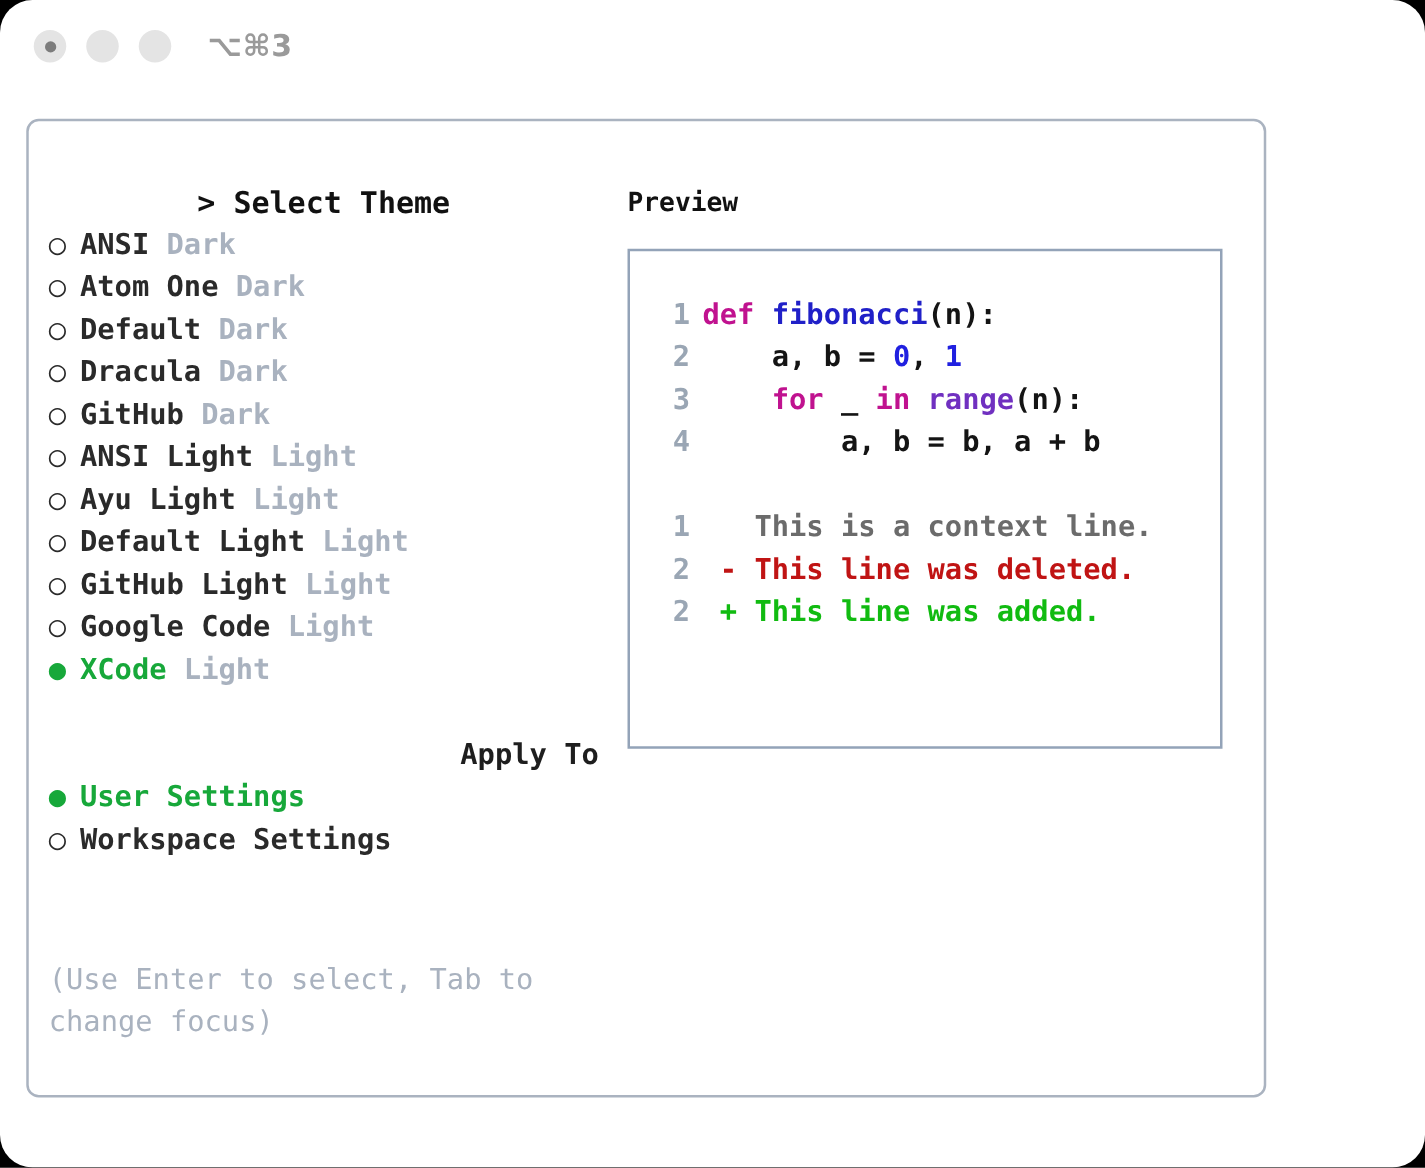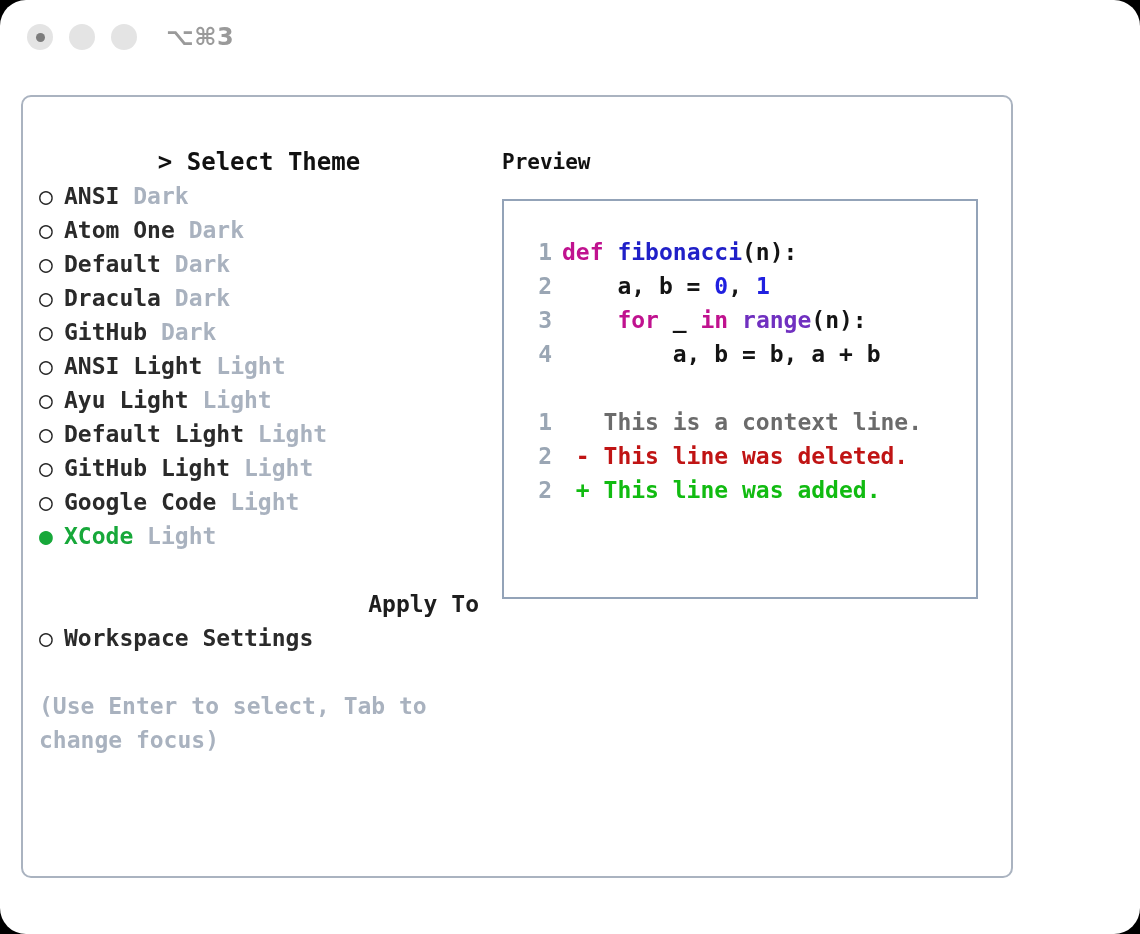--- a/index.html
+++ b/index.html
@@ -146,21 +146,22 @@
   .apply-row.selected .label { color: #17a83a; }
 
   .spacer-line { height: 34px; }
 
   #hint {
     font-size: 23px;
     line-height: 34px;
     color: #a9b2bf;
     width: 400px;
     white-space: pre-wrap;
-    font-weight: bold;
+    font-weight: normal;
+    margin-top: 44px;
   }
 
   
   #preview-label {
     font-size: 21px;
     font-weight: bold;
     color: #111111;
     line-height: 34px;
   }
   #preview-box {
@@ -226,20 +227,21 @@
           <div class="theme-row"><span class="marker">○</span><span class="name">ANSI Light</span><span class="variant"> Light</span></div>
           <div class="theme-row"><span class="marker">○</span><span class="name">Ayu Light</span><span class="variant"> Light</span></div>
           <div class="theme-row"><span class="marker">○</span><span class="name">Default Light</span><span class="variant"> Light</span></div>
           <div class="theme-row"><span class="marker">○</span><span class="name">GitHub Light</span><span class="variant"> Light</span></div>
           <div class="theme-row"><span class="marker">○</span><span class="name">Google Code</span><span class="variant"> Light</span></div>
           <div class="theme-row selected"><span class="marker">●</span><span class="name">XCode</span><span class="variant"> Light</span></div>
         </div>
       <div class="spacer-line"></div>
       <div class="group-header">Apply To</div>
       <div id="apply-list">
+          <div class="apply-row selected"><span class="marker">●</span><span class="label">User Settings</span></div>
           <div class="apply-row"><span class="marker">○</span><span class="label">Workspace Settings</span></div>
         </div>
       <div class="spacer-line"></div>
       <div id="hint">(Use Enter to select, Tab to change focus)</div>
     </div>
 
     <div id="right-col">
       <div id="preview-label">Preview</div>
       <div id="preview-box">
         <div id="code-block">

